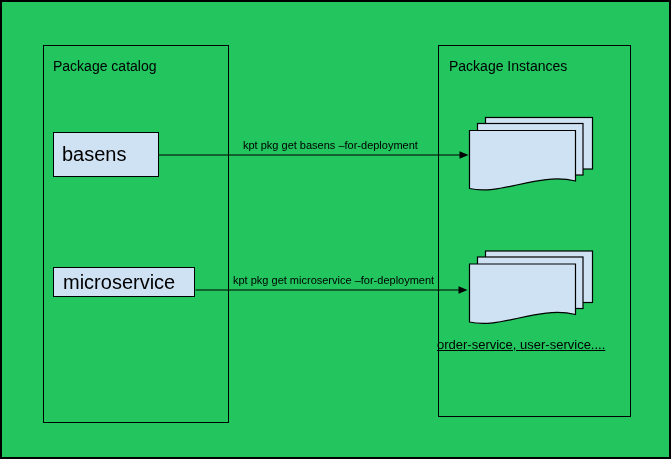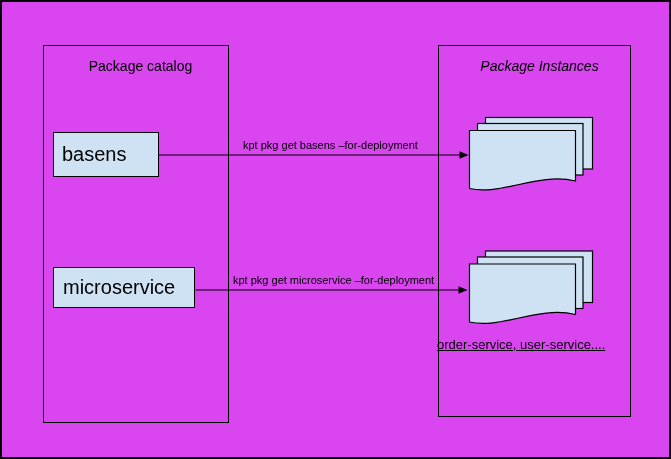--- a/index.html
+++ b/index.html
@@ -5,25 +5,24 @@
   html, body {
     margin: 0;
     padding: 0;
     background: #ffffff;
     font-family: "Liberation Sans", sans-serif;
   }
   .canvas {
     position: relative;
     width: 671px;
     height: 459px;
-    background: #d946ef;
+    background: #22c55e;
     border: 2px solid #000000;
     box-sizing: border-box;
     overflow: hidden;
-    text-align: center;
   }
   .shape-layer {
     position: absolute;
     left: 0;
     top: 0;
     width: 671px;
     height: 459px;
   }
   .shape-layer line {
     stroke: #000000;
@@ -98,29 +97,29 @@
       <path d="M 467.5,128.5 L 573.5,128.5 L 573.5,179 C 536,170 499,194 467.5,186.5 Z"></path>
     </g>
 
     <use href="#doc-stack" y="133.5"></use>
   </svg>
 
   <div class="panel" style="left:41px; top:43px; width:186px; height:378px;">
     <div class="panel-title">Package catalog</div>
   </div>
 
-  <div class="panel" style="left:436px; top:43px; width:193px; height:372px;font-style:italic;">
+  <div class="panel" style="left:436px; top:43px; width:193px; height:372px;">
     <div class="panel-title" style="padding-left:10px;">Package Instances</div>
   </div>
 
   <div class="node" style="left:51px; top:130px; width:106px; height:45px;padding-left:8px;">
     <span>basens</span>
   </div>
 
-  <div class="node" style="left:51px; top:265px; width:142px; height:41px;">
+  <div class="node" style="left:51px; top:265px; width:142px; height:30px;">
     <span>microservice</span>
   </div>
 
   <div class="cmd-label" style="left:241px; top:137px;">kpt pkg get basens –for-deployment</div>
 
   <div class="cmd-label" style="left:231px; top:272px;">kpt pkg get microservice –for-deployment</div>
 
 
   <div class="caption" style="left:435px; top:335px;text-decoration:underline;">order-service, user-service....</div>
 

